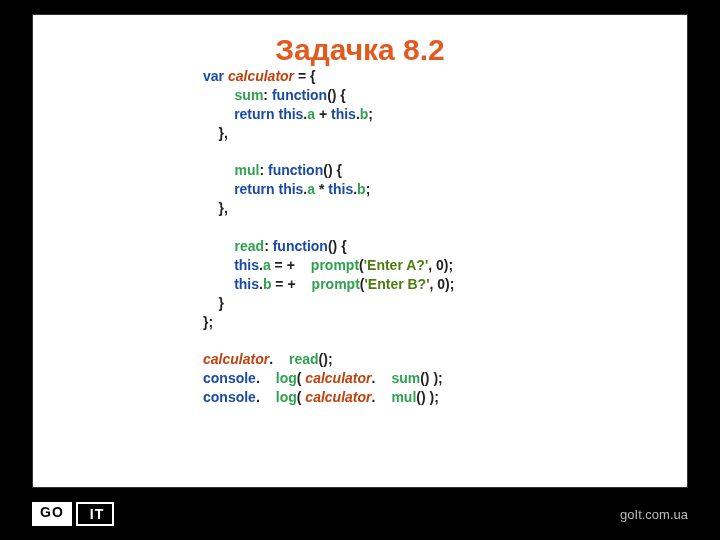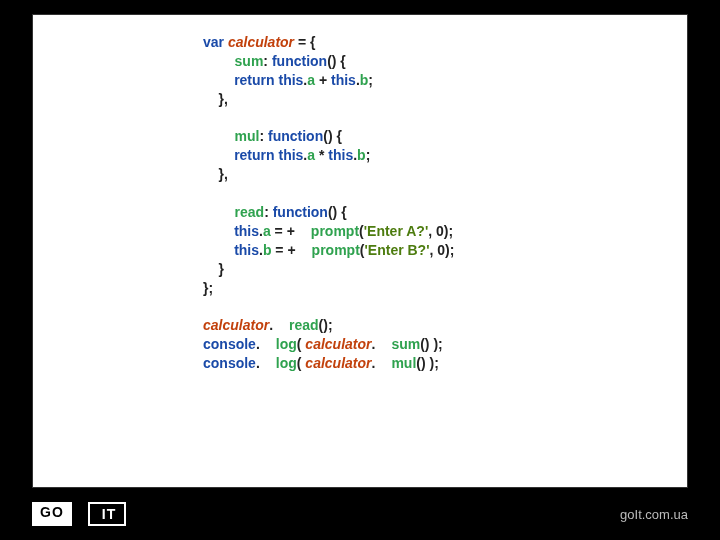--- a/index.html
+++ b/index.html
@@ -56,21 +56,21 @@
     left: 0; right: 0; bottom: 0;
     height: 52px;
     background: #000;
     display: flex;
     align-items: center;
     justify-content: space-between;
     padding: 0 32px;
   }
   .logo {
     display: flex;
-    gap: 16px;
+    gap: 4px;
   }
   .logo .gobox, .logo .itbox {
     font-size: 14px;
     font-weight: bold;
     letter-spacing: 1px;
     padding: 3px 8px;
     line-height: 1;
   }
   .logo .gobox {
     background: #fff;
@@ -84,20 +84,21 @@
   }
   .site {
     color: #bbb;
     font-size: 13px;
   }
 </style>
 </head>
 <body>
 
 <div class="slide">
+  <h1 class="title">Задачка 8.2</h1>
 
   <div class="code"><span class="kw">var</span><span class="em"> calculator</span><span> = {</span>
 <span>    </span><span class="prop">sum</span><span>: </span><span class="kw">function</span><span>() {</span>
 <span>        </span><span class="kw">return this</span><span>.</span><span class="mem">a</span><span> + </span><span class="kw">this</span><span>.</span><span class="mem">b</span><span>;</span>
 <span>    </span><span>},</span>
 <span></span>
 <span>    </span><span class="prop">mul</span><span>: </span><span class="kw">function</span><span>() {</span>
 <span>        </span><span class="kw">return this</span><span>.</span><span class="mem">a</span><span> * </span><span class="kw">this</span><span>.</span><span class="mem">b</span><span>;</span>
 <span>    </span><span>},</span>
 <span></span>

